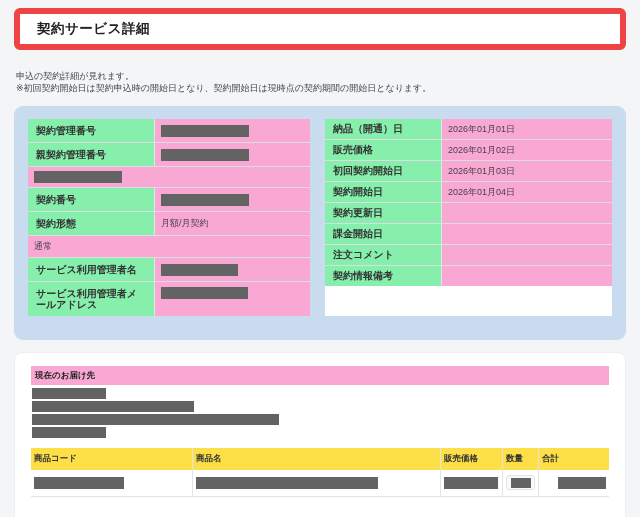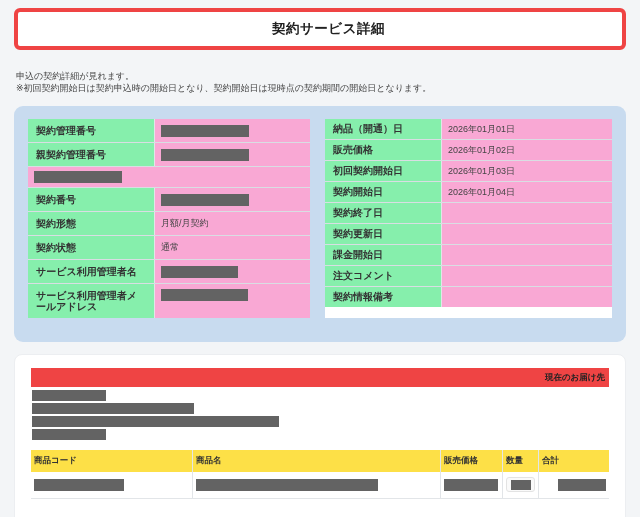--- a/index.html
+++ b/index.html
@@ -6,27 +6,26 @@
   html,body { width:640px; height:517px; }
   body {
     background:#f3f5f7;
     font-family:"Liberation Sans","DejaVu Sans",sans-serif;
     color:#333;
     overflow:hidden;
   }
   .title-card {
     margin:8px 14px 0;
     background:#fff;
-    border:4px solid #ef4444;
+    border:6px solid #ef4444;
     border-radius:6px;
     height:42px;
     display:flex;
     align-items:center;
     padding-left:17px;
-    justify-content:center;
   }
   .page-title { font-size:13.5px; font-weight:bold; color:#222; letter-spacing:.5px; }
   .notes { margin:20px 16px 0; font-size:9px; line-height:12px; color:#444; }
   
   .contract-panel {
     margin:12px 14px 0;
     background:#c8dbef;
     border-radius:9px;
     padding:13px 14px 24px;
     display:flex;
@@ -52,26 +51,25 @@
   .redact { display:inline-block; height:12px; background:#636363; }
   
   .bottom-card {
     margin:12px 14px 0;
     background:#fff;
     border:1px solid #eceef1;
     border-radius:8px;
     padding:13px 16px 20px;
   }
   .addr-header {
-    background:#ef4444;
+    background:#f9a8d4;
     font-size:8.5px;
     font-weight:bold;
     color:#222;
     padding:4px 4px 3px;
-    text-align:right;
   }
   .addr-lines { padding:3px 0 0 1px; }
   .addr-lines .redact { display:block; height:11px; margin-bottom:2px; }
   
   .prod-table { margin-top:10px; border-bottom:1px solid #e2e5e8; }
   .prow { display:flex; }
   .prow.head { background:#fde047; }
   .pcell {
     font-size:8.5px;
     padding:5px 3px;
@@ -149,21 +147,20 @@
       <div class="tlabel">契約番号</div>
       <div class="tvalue">
           <span class="redact" style="width:88px"></span>
         </div>
     </div>
     <div class="trow">
       <div class="tlabel">契約形態</div>
       <div class="tvalue">月額/月契約</div>
     </div>
     <div class="trow">
-      <div class="tlabel">契約状態</div>
       <div class="tvalue">通常</div>
     </div>
     <div class="trow">
       <div class="tlabel">サービス利用管理者名</div>
       <div class="tvalue">
           <span class="redact" style="width:77px"></span>
         </div>
     </div>
     <div class="trow">
       <div class="tlabel">サービス利用管理者メールアドレス</div>
@@ -182,24 +179,20 @@
       <div class="tlabel">販売価格</div>
       <div class="tvalue">2026年01月02日</div>
     </div>
     <div class="trow">
       <div class="tlabel">初回契約開始日</div>
       <div class="tvalue">2026年01月03日</div>
     </div>
     <div class="trow">
       <div class="tlabel">契約開始日</div>
       <div class="tvalue">2026年01月04日</div>
-    </div>
-    <div class="trow">
-      <div class="tlabel">契約終了日</div>
-      <div class="tvalue"></div>
     </div>
     <div class="trow">
       <div class="tlabel">契約更新日</div>
       <div class="tvalue"></div>
     </div>
     <div class="trow">
       <div class="tlabel">課金開始日</div>
       <div class="tvalue"></div>
     </div>
     <div class="trow">

